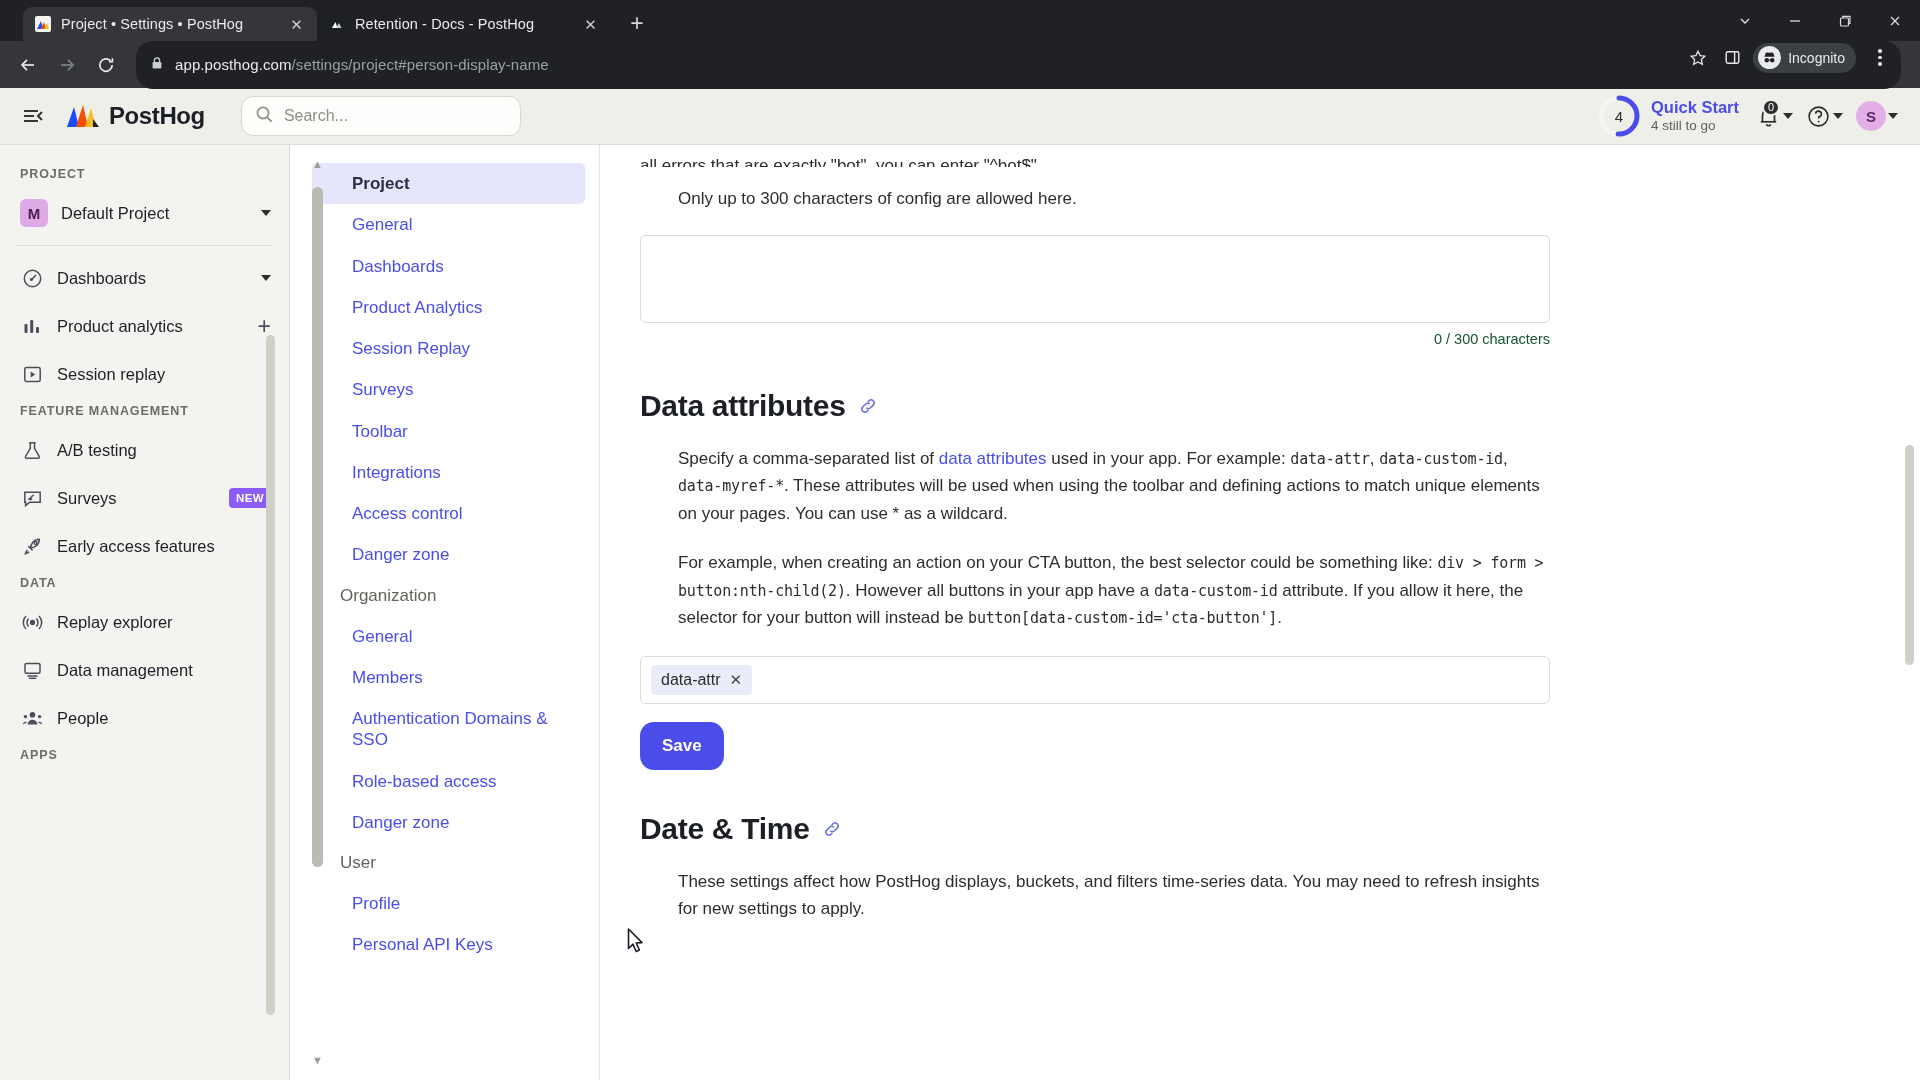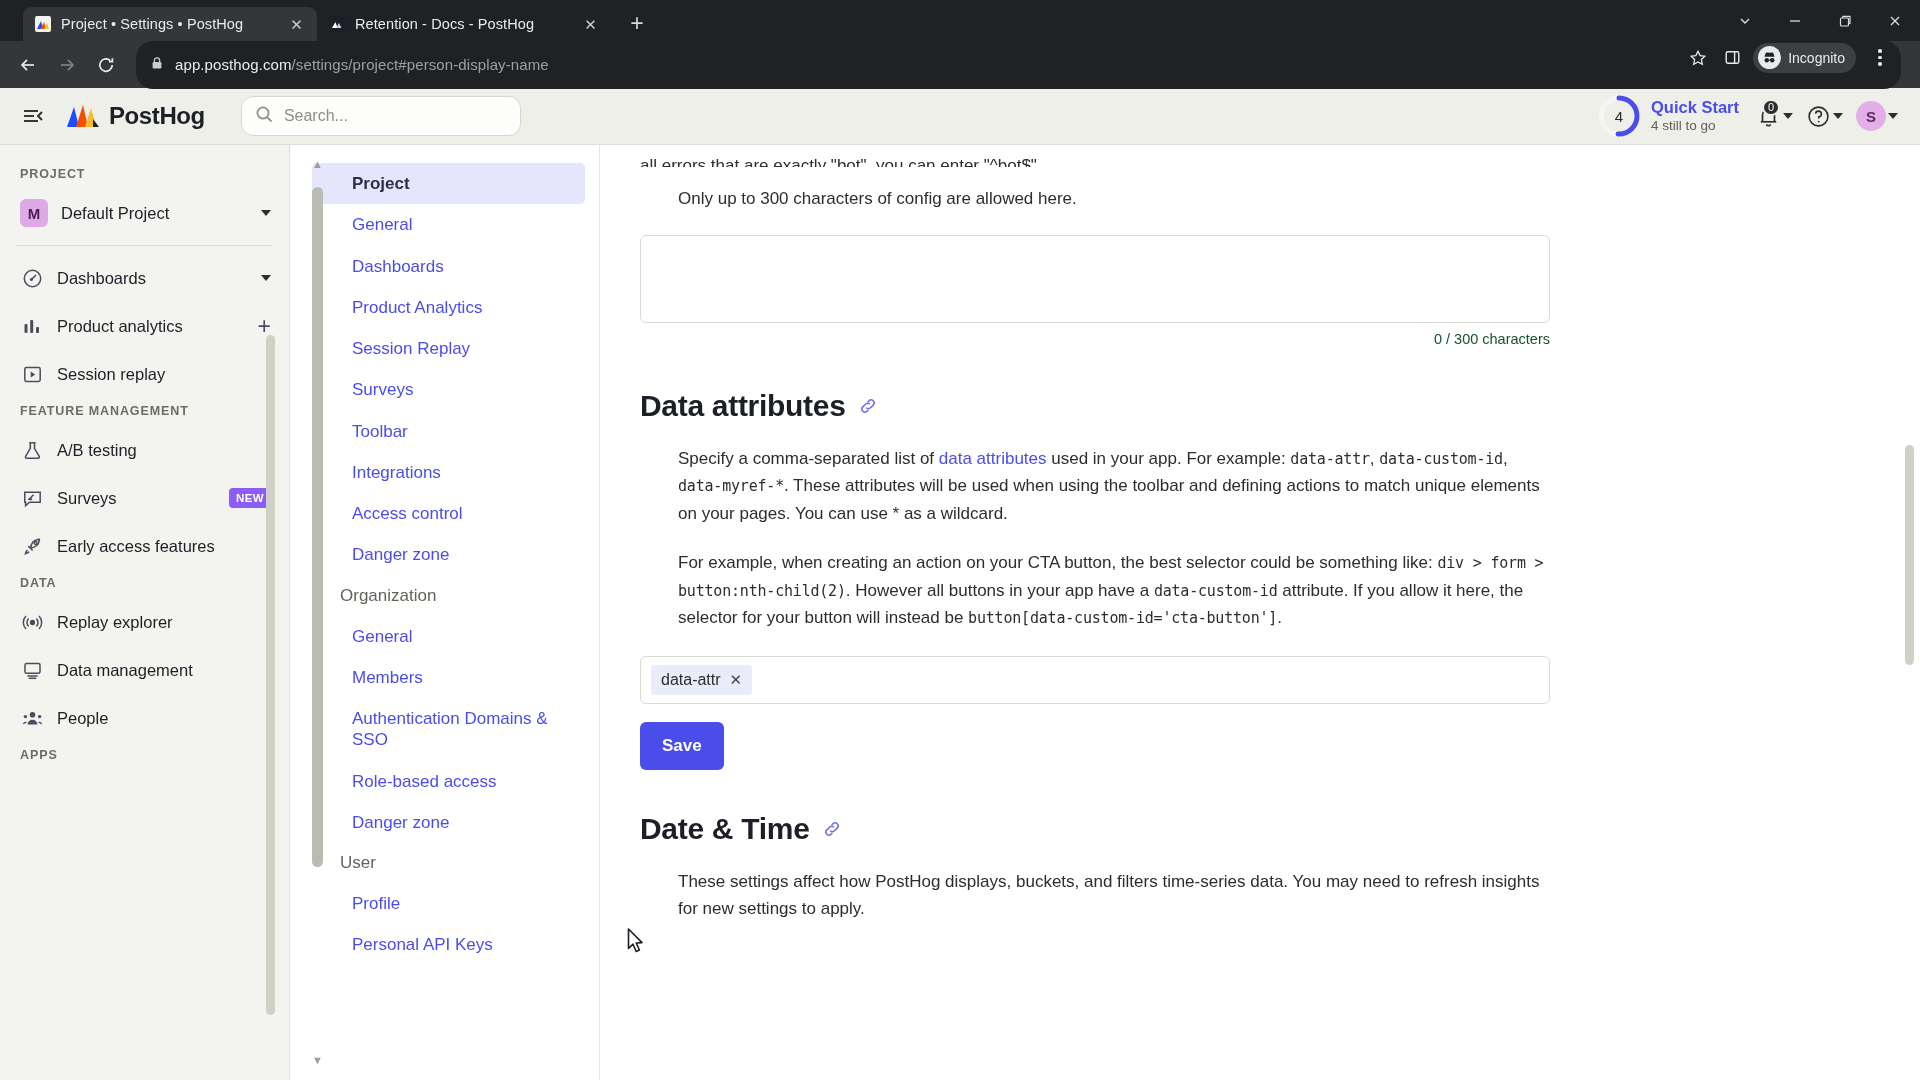--- a/index.html
+++ b/index.html
@@ -246,21 +246,21 @@
     background: #fff;
   }
   .chip {
     display: inline-flex; align-items: center; gap: 9px; height: 30px;
     padding: 0 10px; background: #ebecf9; border-radius: 4px;
     font-size: 16px; color: #2d2d2d;
   }
   .chip-x { color: #44464e; font-size: 15px; line-height: 1; }
   .save-btn {
     margin-top: 18px; height: 48px; min-width: 80px; padding: 0 22px;
-    background: #4b4dea; color: #fff; border: none; border-radius: 6px;
+    background: #4b4dea; color: #fff; border: none; border-radius: 14px;
     font-size: 17px; font-weight: bold; font-family: "Liberation Sans", sans-serif;
     display: inline-flex; align-items: center; justify-content: center;
   }
   .cursor-arrow { position: absolute; pointer-events: none; }
 
   .main-scrollbar {
     position: absolute; right: 6px; top: 300px; width: 9px; height: 220px;
     background: #cfd1c6; border-radius: 5px;
   }
 </style>

